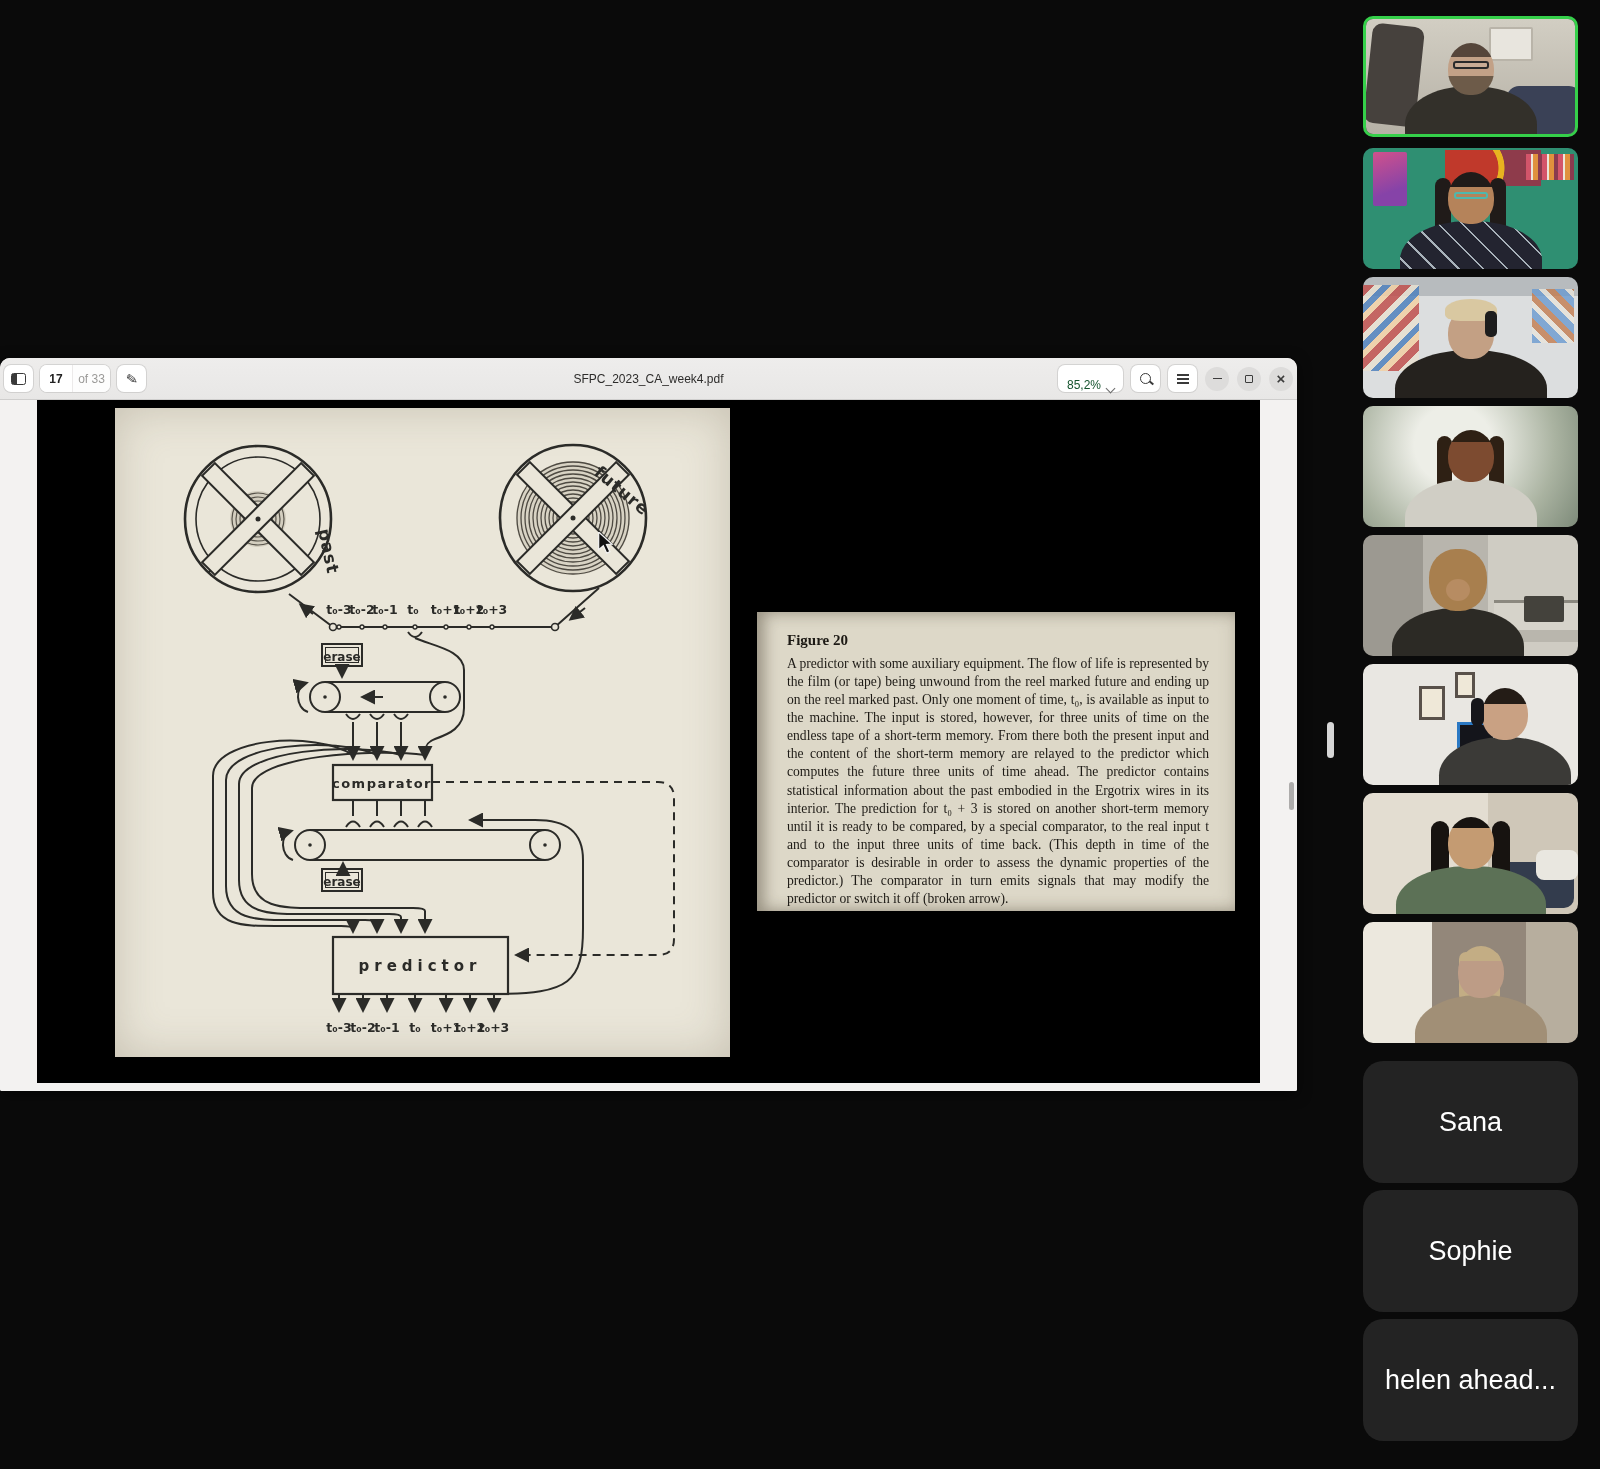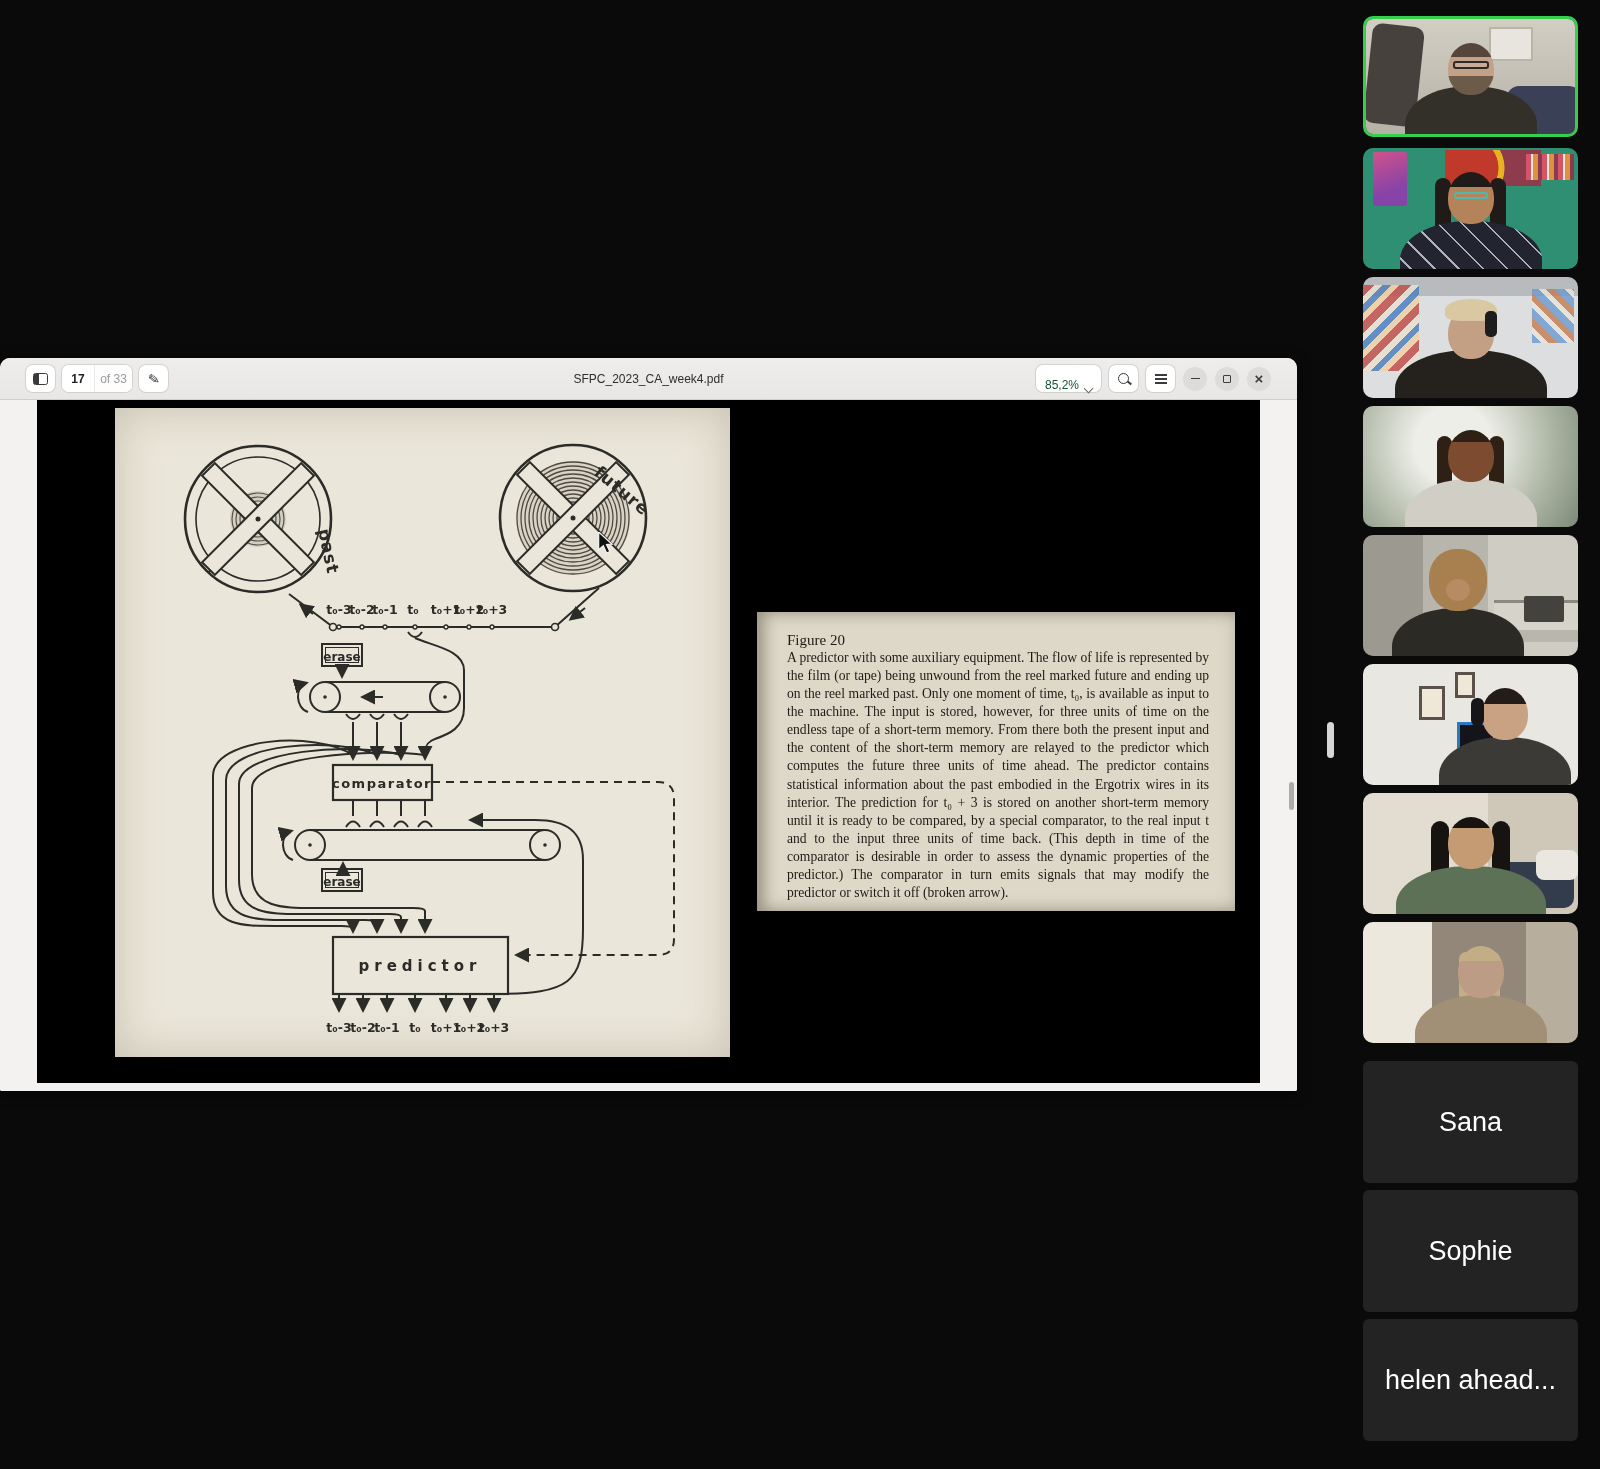--- a/index.html
+++ b/index.html
@@ -3,21 +3,21 @@
 <meta charset="utf-8">
 <style>
   html,body{margin:0;padding:0;background:#0a0a0a;width:1600px;height:1469px;overflow:hidden;
     font-family:"Liberation Sans",sans-serif;position:relative}
   *{box-sizing:border-box}
 
   
   .pdf-window{position:absolute;left:0;top:358px;width:1297px;height:733px;background:#f6f5f4;
     border-radius:10px 10px 2px 2px;box-shadow:0 3px 14px rgba(0,0,0,.65);overflow:hidden}
   .headerbar{position:relative;height:42px;background:linear-gradient(#eeedec,#e8e7e6);
-    border-bottom:1px solid #cfcecd;display:flex;align-items:center;padding:0 26px;gap:7px}
+    border-bottom:1px solid #cfcecd;display:flex;align-items:center;padding:0 4px;gap:7px}
   .hb-btn{height:27px;min-width:29px;background:#fff;border-radius:7px;display:flex;align-items:center;
     justify-content:center;box-shadow:0 0 0 1px rgba(0,0,0,.10);cursor:pointer;color:#3a3a3a}
   .icon-sidebar{width:15px;height:12px;border:1.6px solid #3a3a3a;border-radius:2.5px;position:relative}
   .icon-sidebar::before{content:"";position:absolute;left:0;top:0;bottom:0;width:5px;background:#3a3a3a}
   .page-widget{display:flex;height:27px;border-radius:7px;overflow:hidden;box-shadow:0 0 0 1px rgba(0,0,0,.10);background:#fff}
   .page-widget input{width:32px;border:none;outline:none;text-align:center;font-weight:700;font-size:12px;
     color:#222;font-family:"Liberation Sans",sans-serif;background:#fff}
   .page-total{width:38px;display:flex;align-items:center;justify-content:center;font-size:12px;color:#9b9a98;
     border-left:1px solid #eceaea;background:#fdfdfd}
   .pen-glyph{font-size:14px;line-height:1;transform:rotate(-8deg)}
@@ -38,32 +38,32 @@
   .glyph-max{width:8px;height:8px;border:1.6px solid #3c3c3c;border-radius:1px}
   .glyph-close{font-size:15px;font-weight:700;line-height:1;margin-top:-1px}
 
   .doc-area{position:absolute;top:42px;left:0;right:0;bottom:0;background:#f3f2f1}
   .pdf-page{position:absolute;left:37px;top:0;width:1223px;height:683px;background:#000}
   .figure-panel{position:absolute;left:78px;top:8px;width:615px;height:649px;background:#eae6d9;
     box-shadow:inset 0 0 46px rgba(110,100,80,.28)}
   .caption-panel{position:absolute;left:720px;top:212px;width:478px;height:299px;background:#ddd8c8;
     box-shadow:inset 8px 0 14px rgba(70,60,45,.35), inset 0 0 18px rgba(90,80,60,.2);
     padding:20px 26px 16px 30px;color:#1d1a15;font-family:"Liberation Serif",serif}
-  .caption-title{font-weight:400;font-size:15px;}
+  .caption-title{font-weight:700;font-size:15px;margin-bottom:6px}
   .caption-body{font-size:13.6px;line-height:1.33;text-align:justify}
   .doc-scrollbar{position:absolute;right:3px;top:382px;width:5px;height:28px;background:#adacab;border-radius:3px}
 
   
   .cursor{position:absolute;left:598px;top:532px;z-index:60}
   .panel-handle{position:absolute;left:1327px;top:722px;width:7px;height:36px;background:#d6d6d6;border-radius:4px}
 
   
   .tile{position:absolute;left:1363px;width:215px;height:121px;border-radius:10px;overflow:hidden;background:#1d1d1d;cursor:pointer}
   .tile.active{border:3px solid #35d04a}
-  .name-tile{position:absolute;left:1363px;width:215px;height:122px;border-radius:6px;background:#232323;
+  .name-tile{position:absolute;left:1363px;width:215px;height:122px;border-radius:20px;background:#232323;
     display:flex;align-items:center;justify-content:center;color:#fff;font-size:27px;cursor:pointer}
   .art{position:absolute;inset:0}
   .head{position:absolute;left:50%;transform:translateX(-50%);top:24px;width:46px;height:52px;border-radius:50% 50% 46% 46%}
   .torso{position:absolute;left:50%;transform:translateX(-50%);bottom:0;width:132px;height:48px;border-radius:48% 48% 0 0/80% 80% 0 0}
   .d{position:absolute}
 
   .p1 .art{background:linear-gradient(180deg,#d2cec3,#b6b1a6)}
   .p1 .d1{left:2px;top:6px;width:52px;height:100px;background:#46413d;border-radius:10px;transform:rotate(6deg)}
   .p1 .d2{right:-6px;bottom:-4px;width:74px;height:52px;background:#3a4156;border-radius:12px}
   .p1 .d3{right:42px;top:8px;width:44px;height:34px;background:#e8e5de;border:2px solid #b9b4a9;border-radius:2px}

